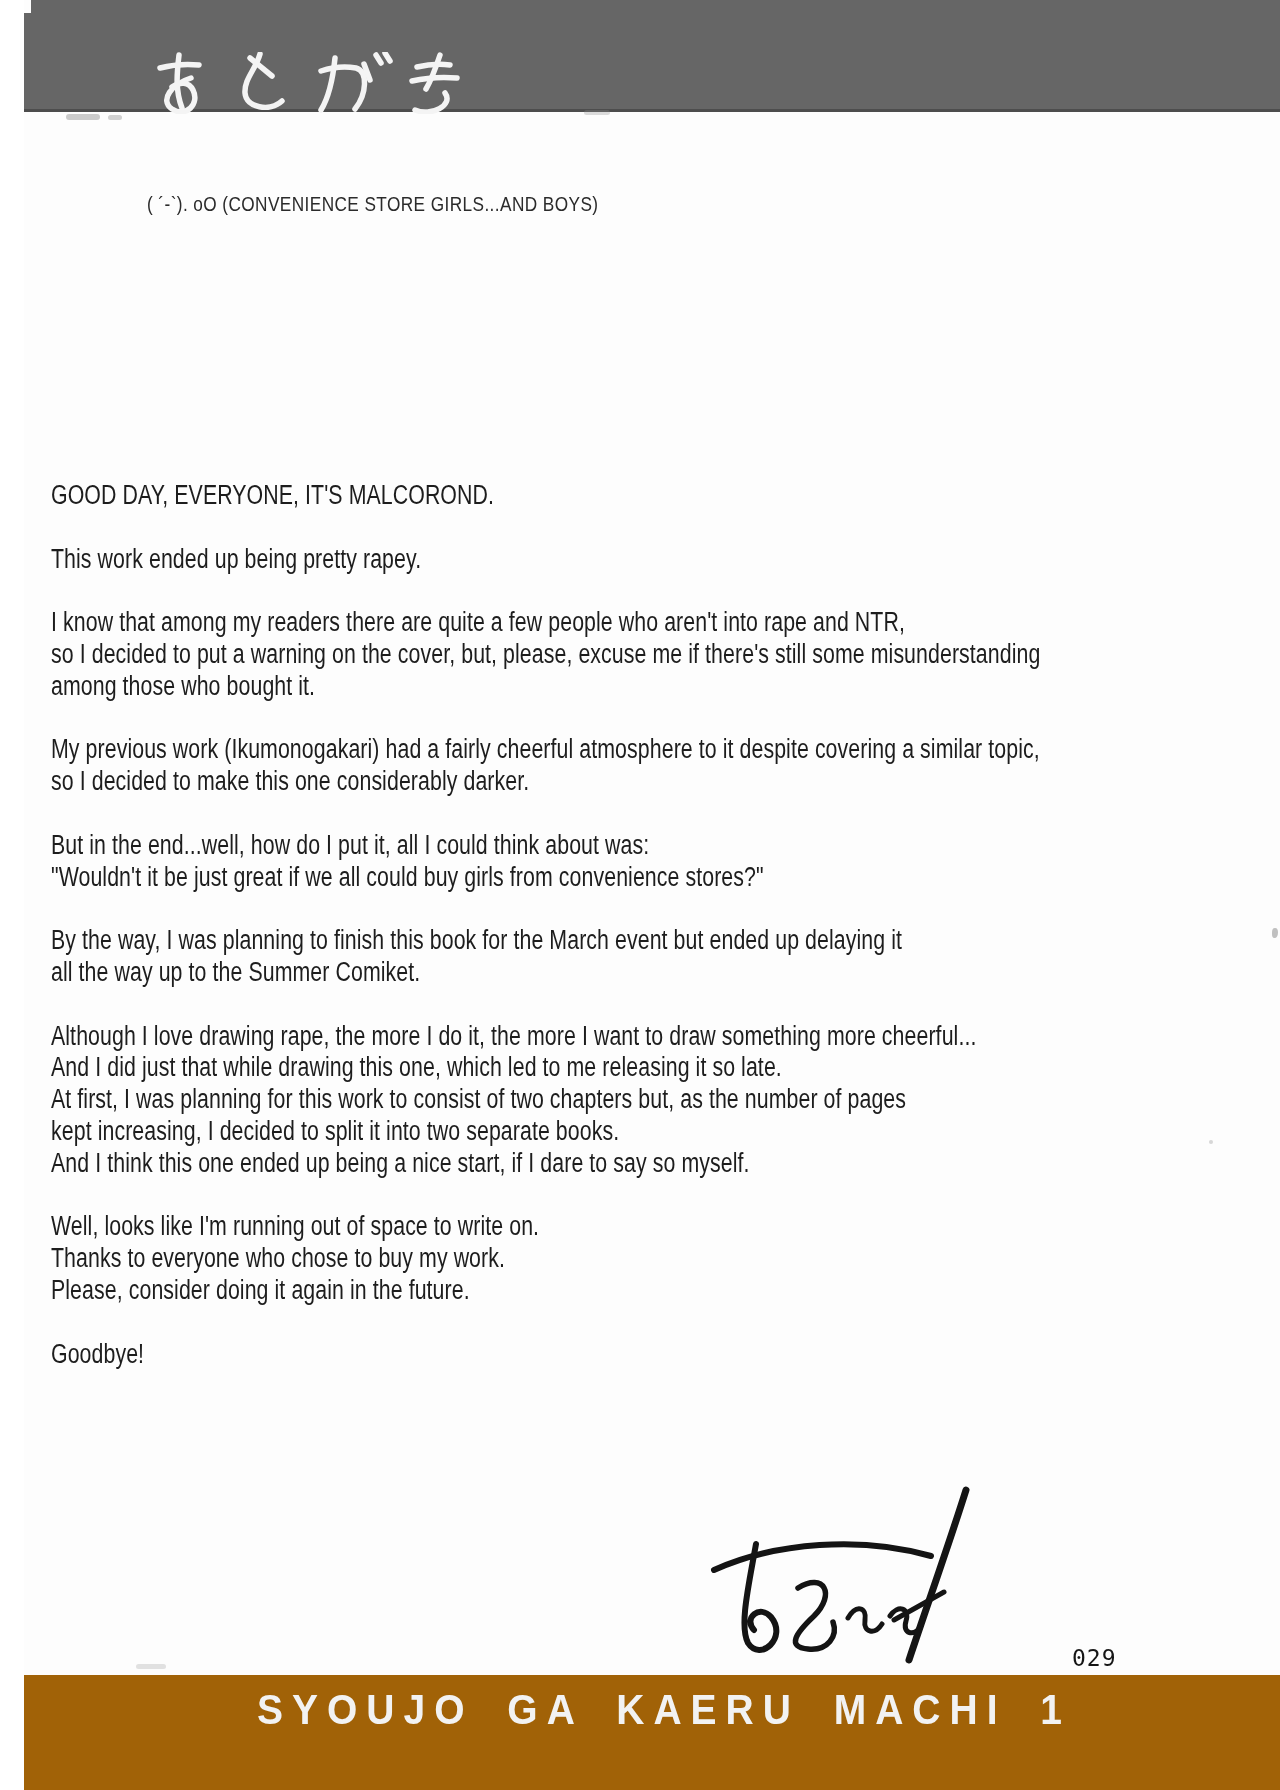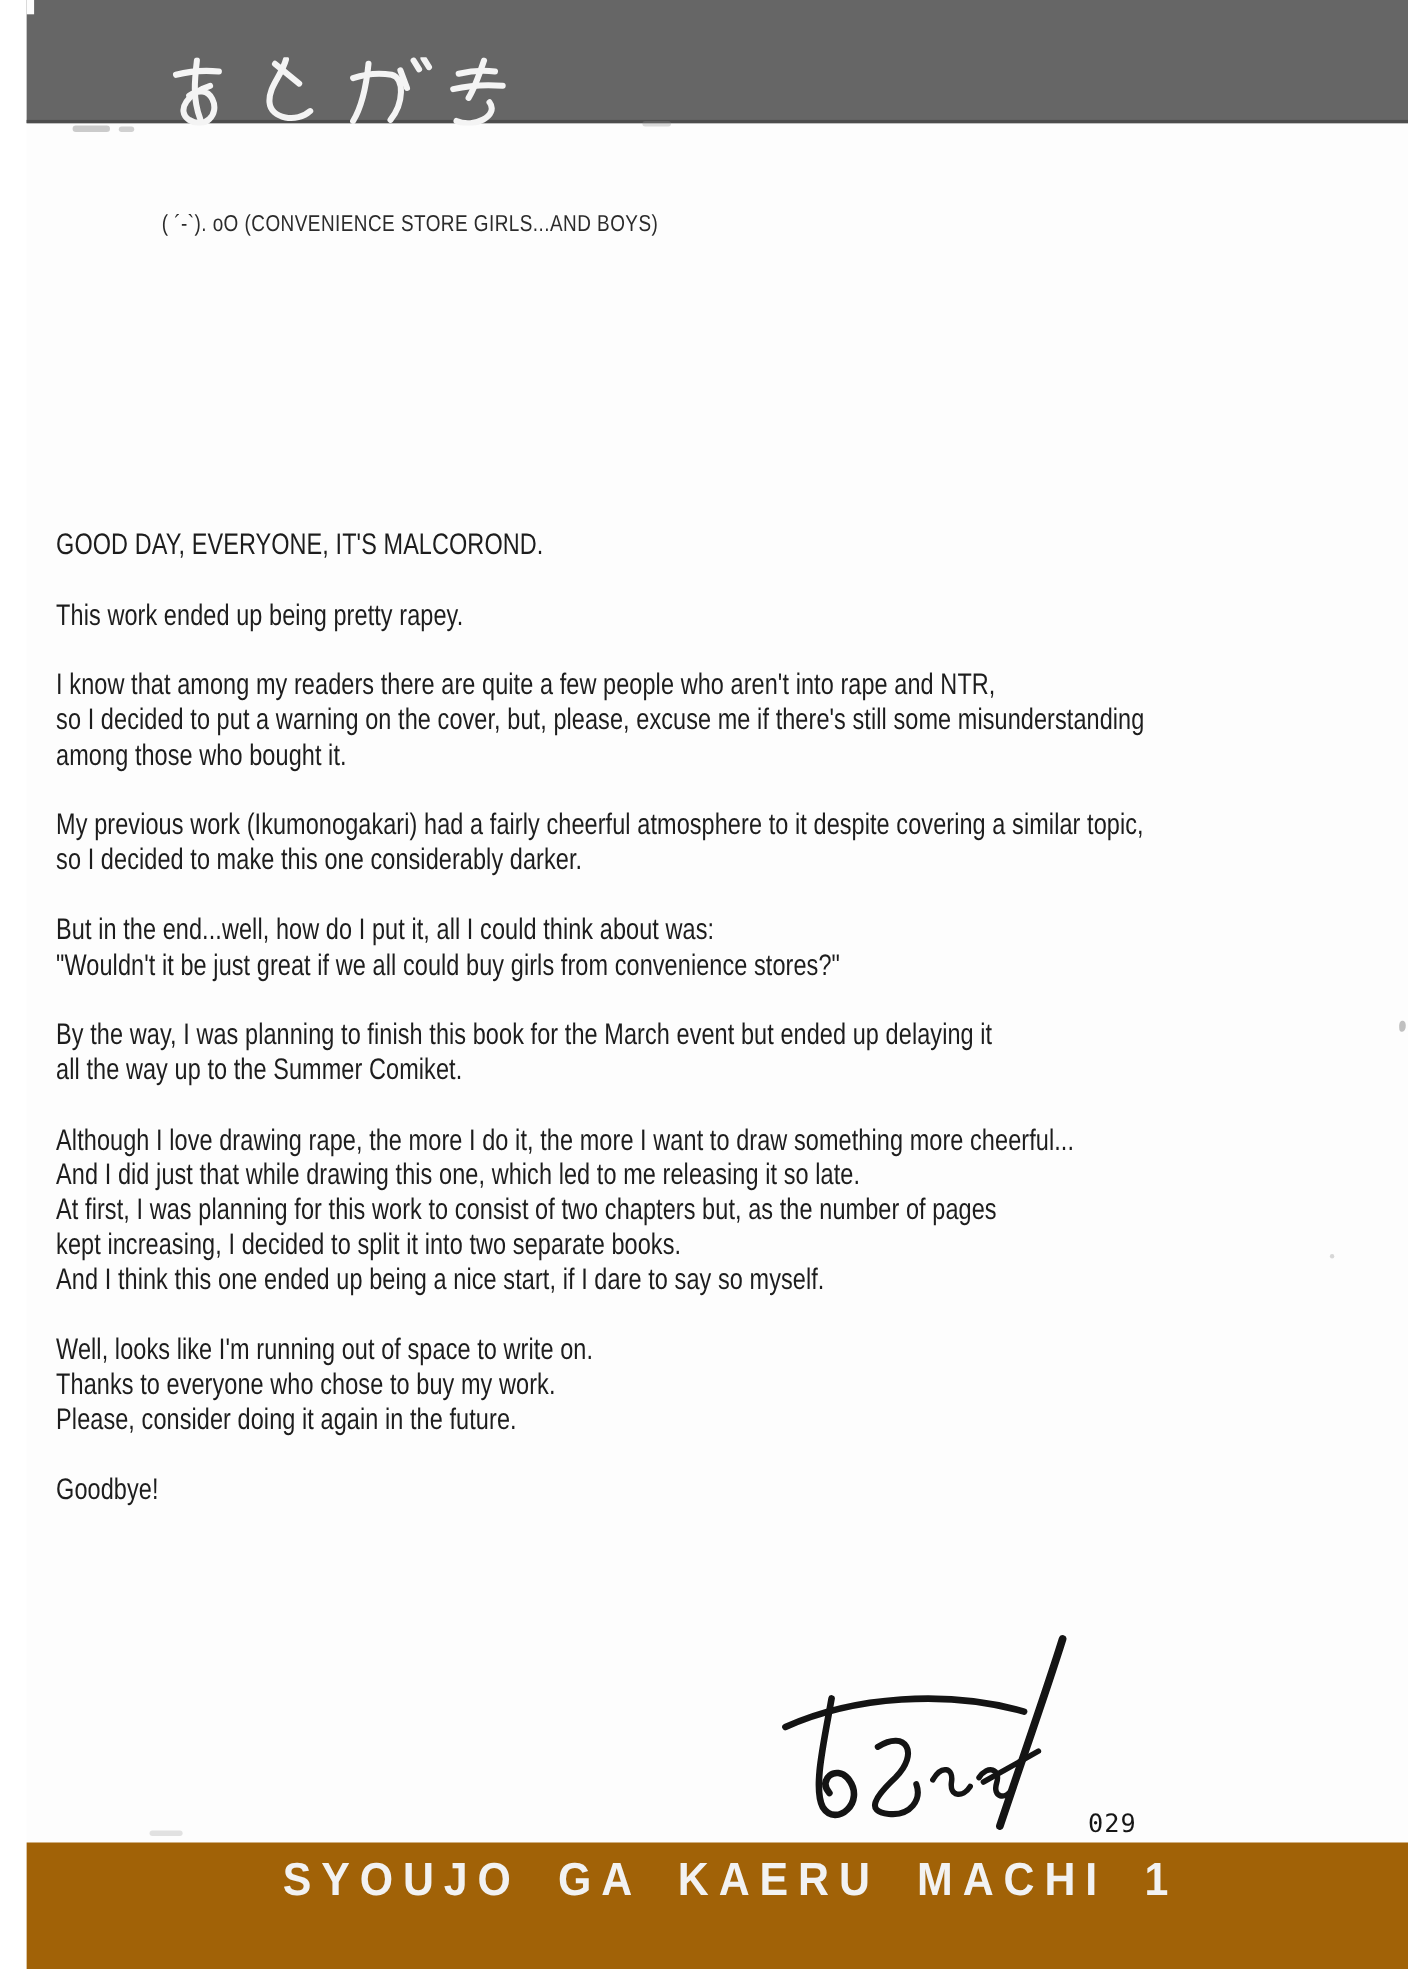--- a/index.html
+++ b/index.html
@@ -35,21 +35,21 @@
     font-size:27px;line-height:31.8px;letter-spacing:.1px;
     color:#1d1d1d;
   }
   .afterword p{margin:0 0 31.8px 0;}
   .afterword .line{display:block;white-space:nowrap;}
   
   .signature-svg{position:absolute;left:612px;top:1476px;width:370px;height:200px;}
   .signature-svg path{fill:none;stroke:#141414;stroke-linecap:round;stroke-linejoin:round;}
   
   .page-number{
-    position:absolute;left:965px;top:1645px;
+    position:absolute;left:1048px;top:1645px;
     font-family:"DejaVu Sans Mono",monospace;
     font-size:23px;color:#161616;letter-spacing:1px;
   }
   
   .footer-bar{
     position:absolute;left:0;top:1675px;width:1280px;height:115px;
     text-align:center;
   }
   .footer-title{
     display:inline-block;margin-top:11px;

